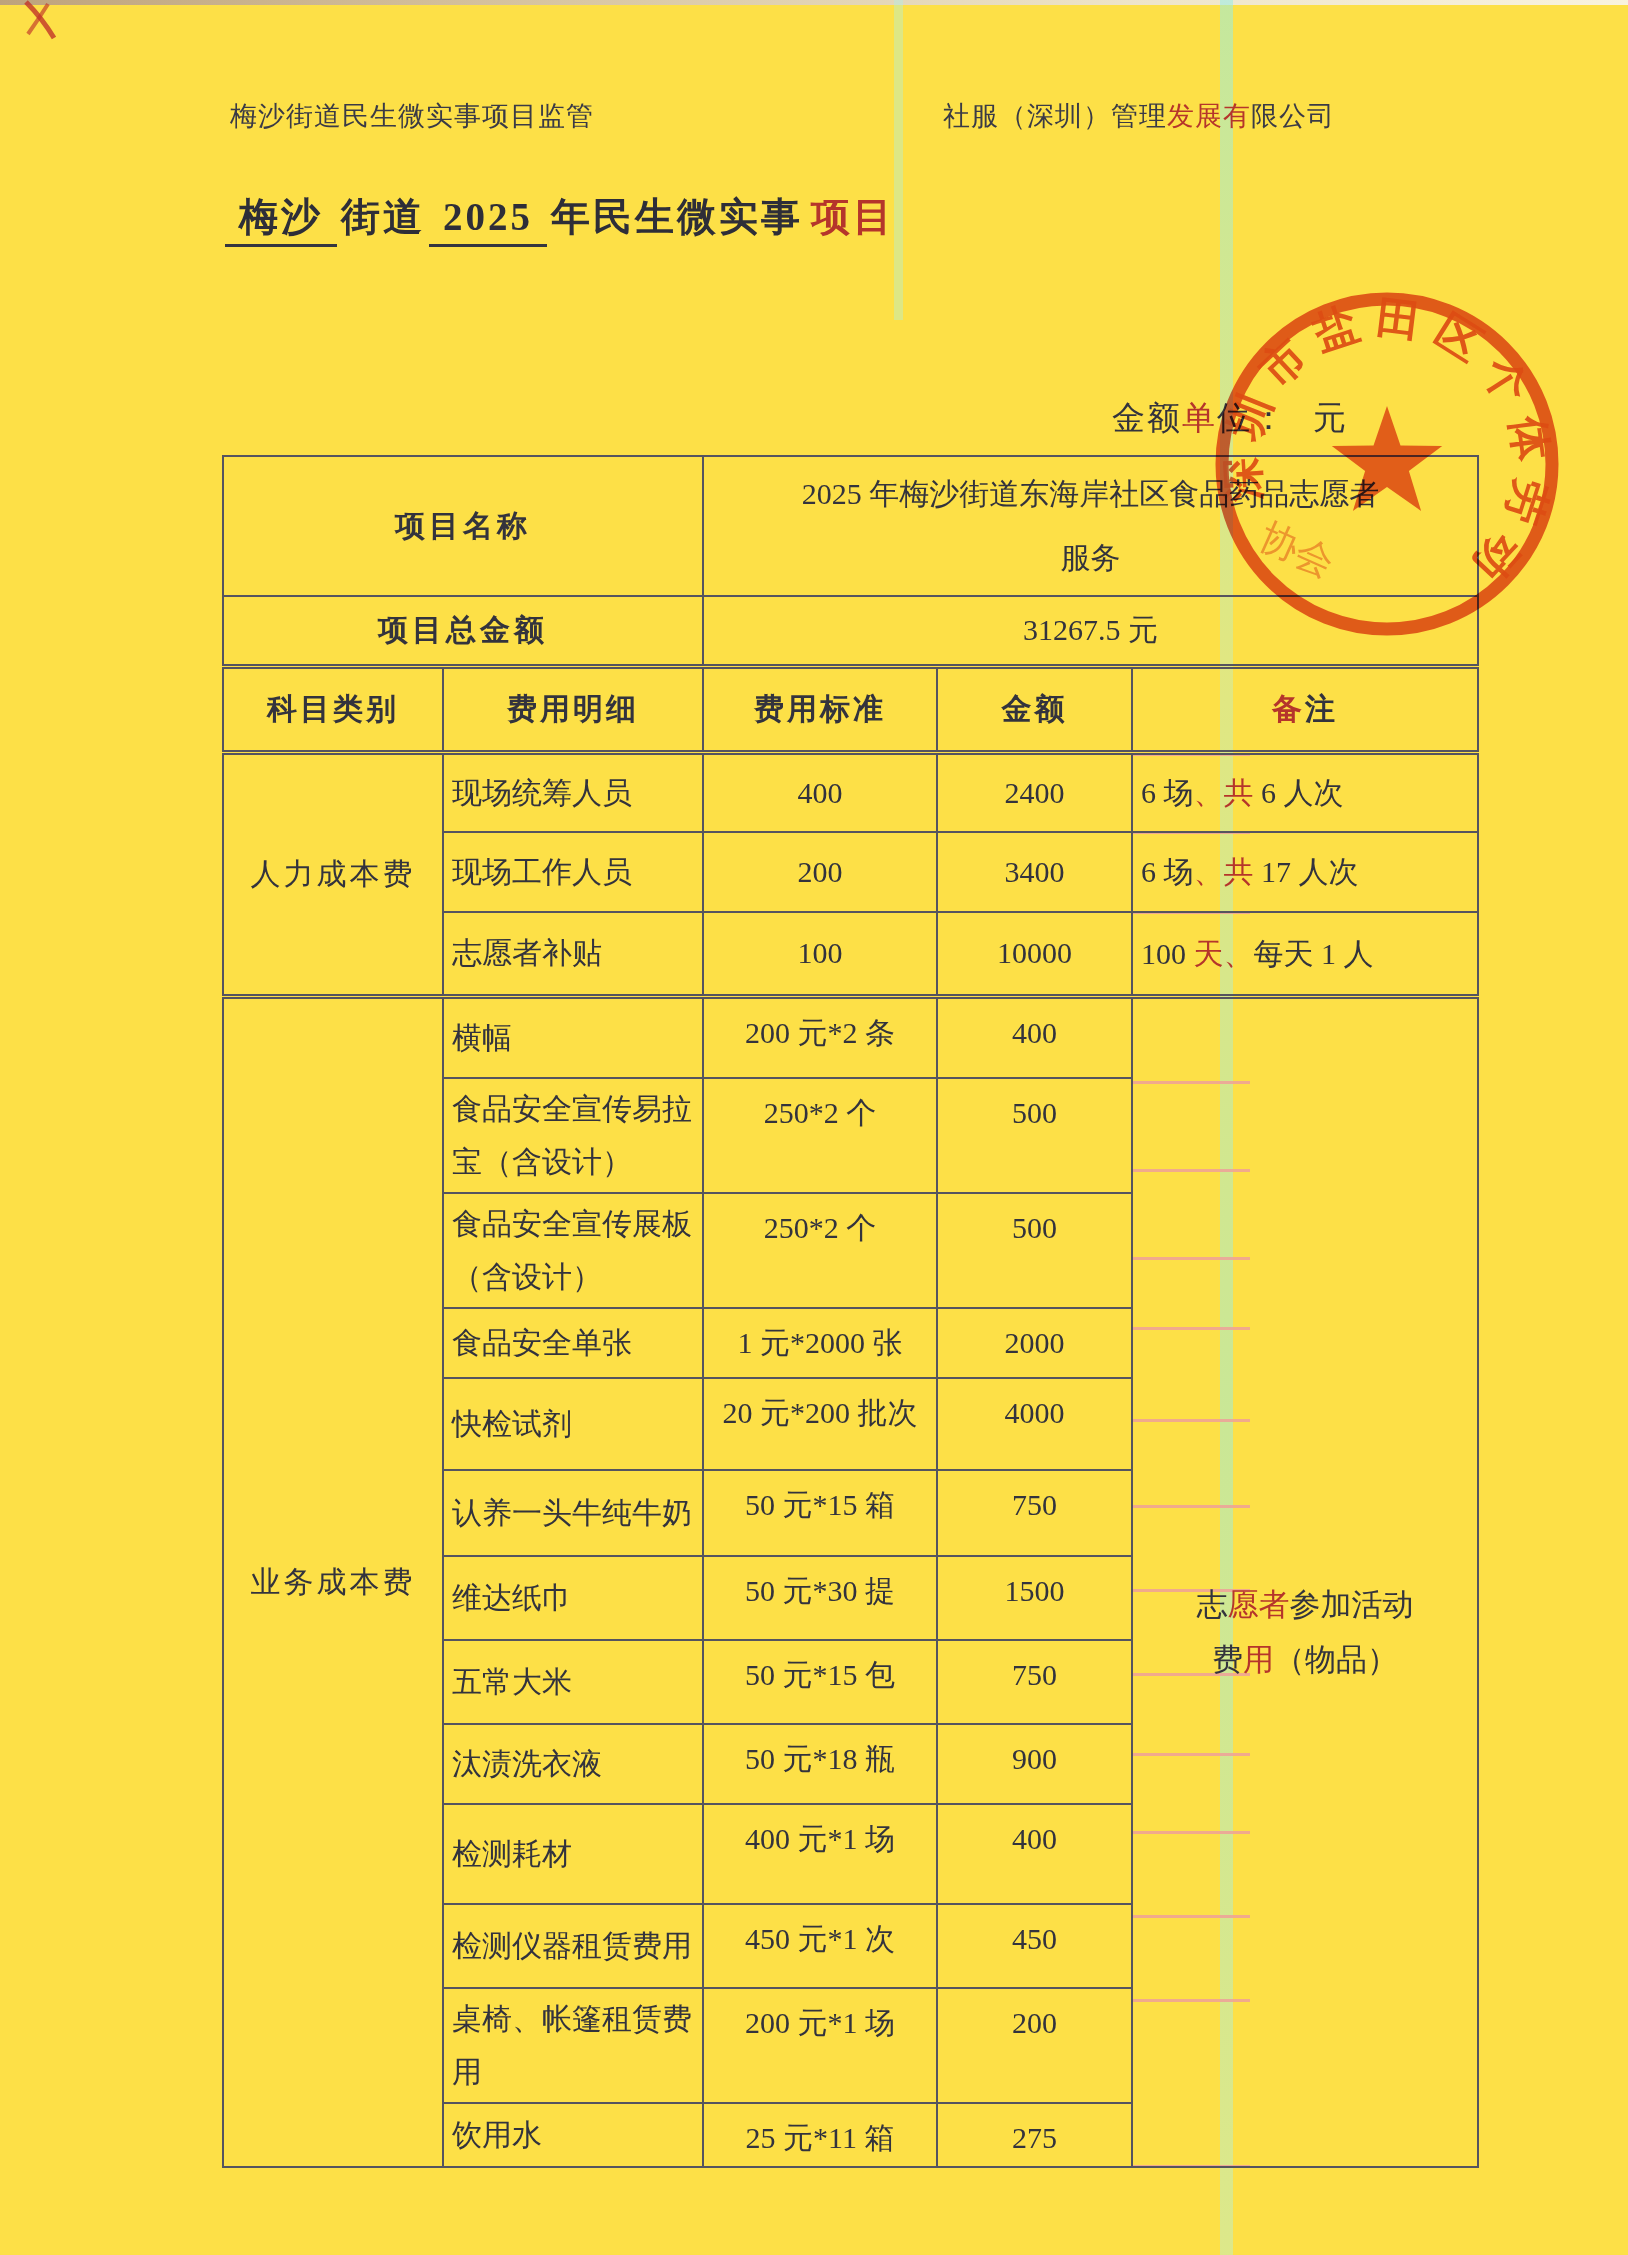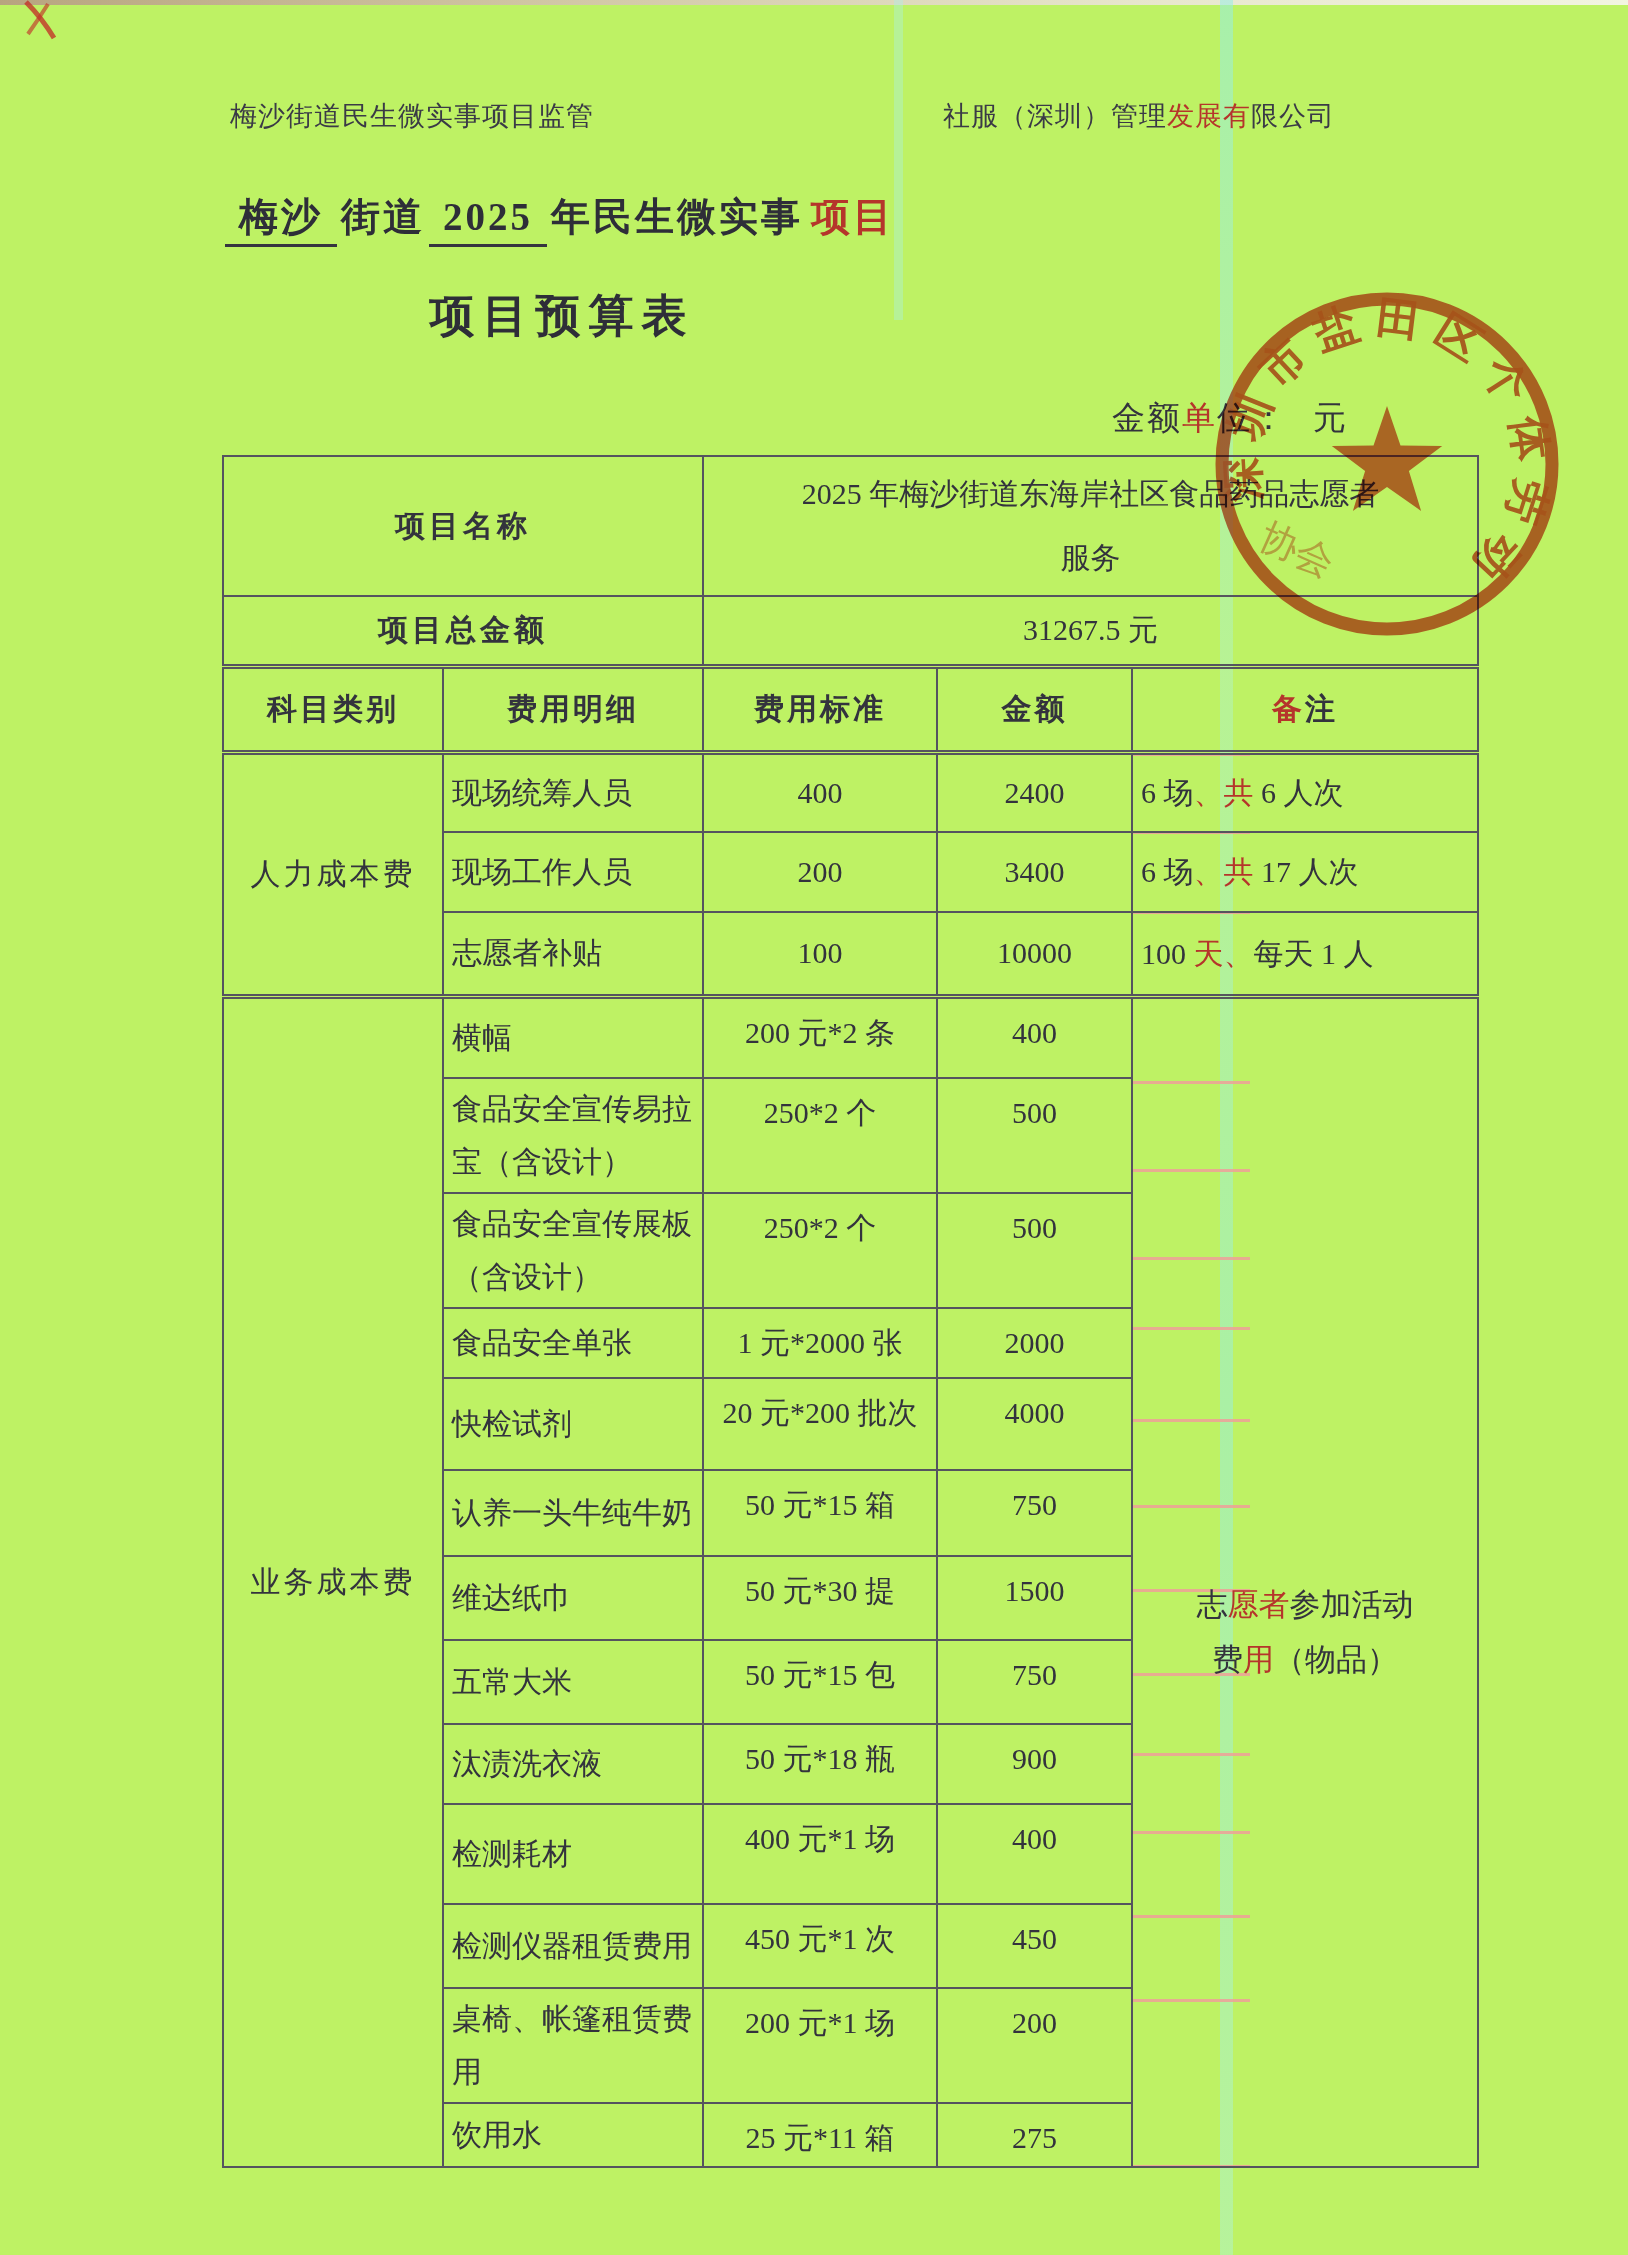--- a/index.html
+++ b/index.html
@@ -1,17 +1,17 @@
 <!DOCTYPE html>
 <html><head>
 <meta charset="utf-8">
 <style>
   html,body{margin:0;padding:0;background:#e8e8e8;}
   .page{
-    position:relative;width:1628px;height:2255px;background:#bef264;
+    position:relative;width:1628px;height:2255px;background:#fde047;
     overflow:hidden;font-family:"Liberation Serif","DejaVu Serif",serif;color:#33333d;
   }
   .top-strip{position:absolute;top:0;left:0;width:100%;height:5px;
     background:linear-gradient(90deg,#b79c82,#d4c3ad 35%,#ece5d8 70%,#f8f5ef);opacity:.9;}
   .streak{position:absolute;top:0;pointer-events:none;}
   .streak1{left:1220px;width:13px;height:2255px;
     background:linear-gradient(180deg,rgba(150,238,229,.55),rgba(172,244,238,.35) 30%,rgba(150,238,229,.5) 62%,rgba(172,244,238,.4));}
   .streak2{left:894px;width:9px;height:320px;background:rgba(168,242,234,.38);}
   .corner-mark{position:absolute;left:14px;top:0;}
   .hdr{position:absolute;top:98px;font-size:27px;letter-spacing:1px;color:#3a3a46;}
@@ -60,21 +60,20 @@
     <path d="M12,2 Q28,18 40,38" stroke="#c23528" stroke-width="5" fill="none" opacity="0.8"></path>
     <path d="M34,4 Q24,20 14,34" stroke="#c23528" stroke-width="4" fill="none" opacity="0.65"></path>
   </svg>
   <div class="streak streak2"></div>
   <div class="streak streak1"></div>
 
   <div class="hdr hdr-left">梅沙街道民生微实事项目监管</div>
   <div class="hdr hdr-right"><span>社服（深圳）管理</span><span class="red">发展有</span><span>限公司</span></div>
 
   <div class="title1"><span class="u">梅沙</span><span class="seg">街道</span><span class="u">2025</span><span class="seg">年民生微实事</span><span class="seg red">项目</span></div>
-  <div class="title2">项目预算表</div>
 
   <div class="unit"><span>金额</span><span class="red">单</span><span>位：</span><span class="unit-val">元</span></div>
 
   <table class="budget">
     <colgroup>
         <col style="width:220px">
         <col style="width:260px">
         <col style="width:234px">
         <col style="width:195px">
         <col style="width:346px">

